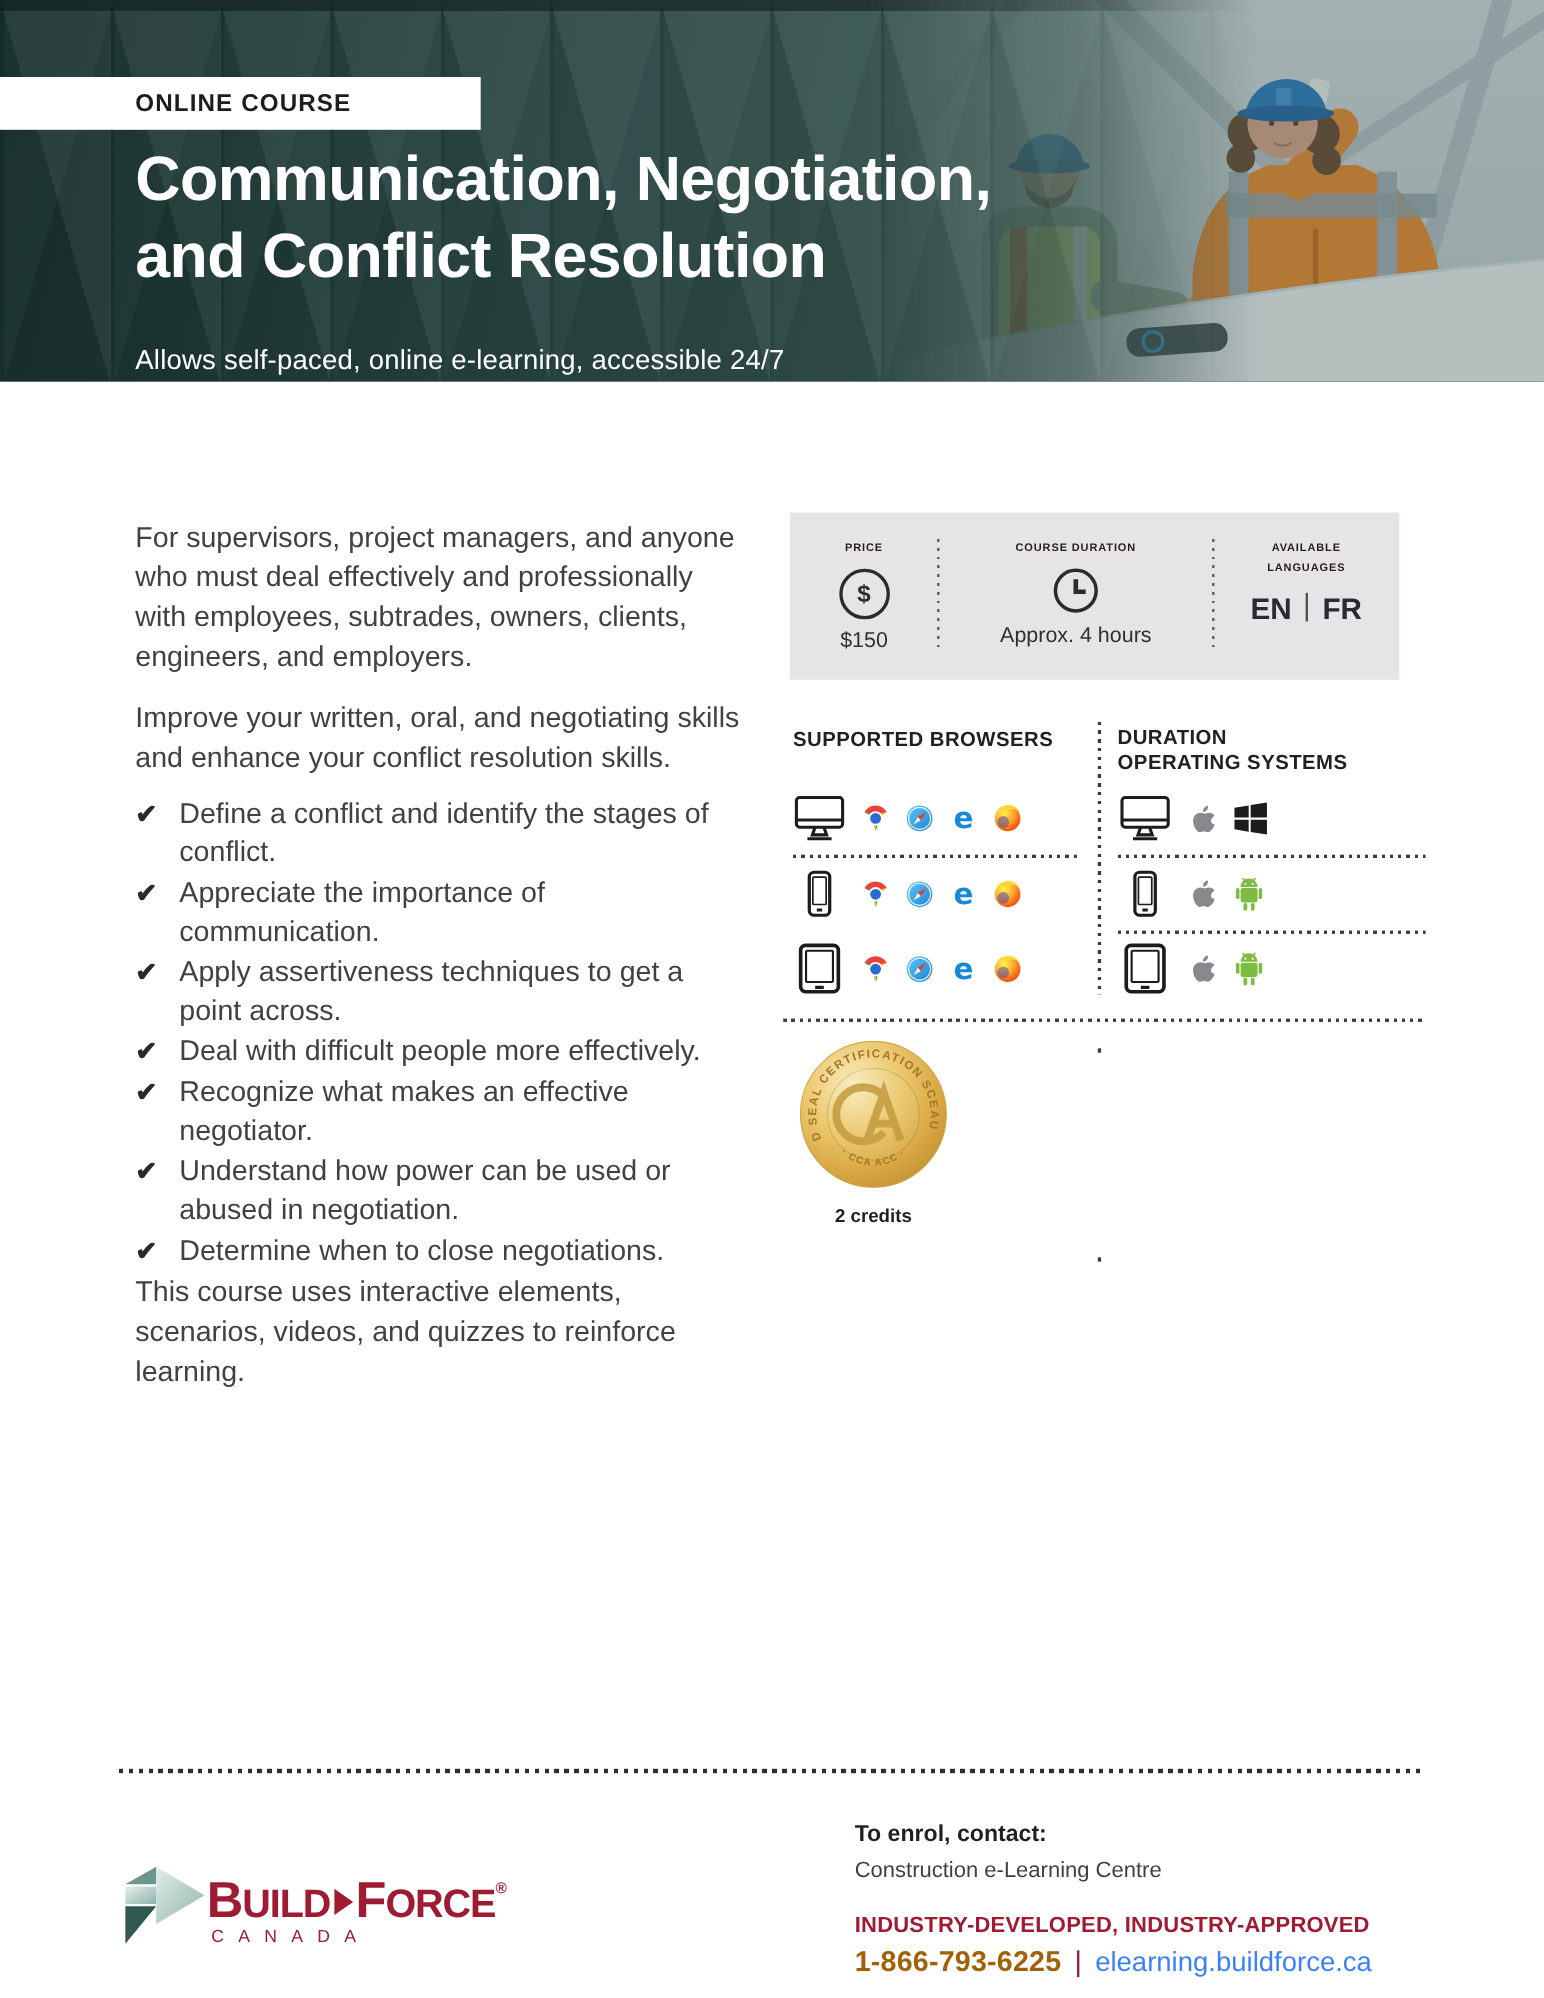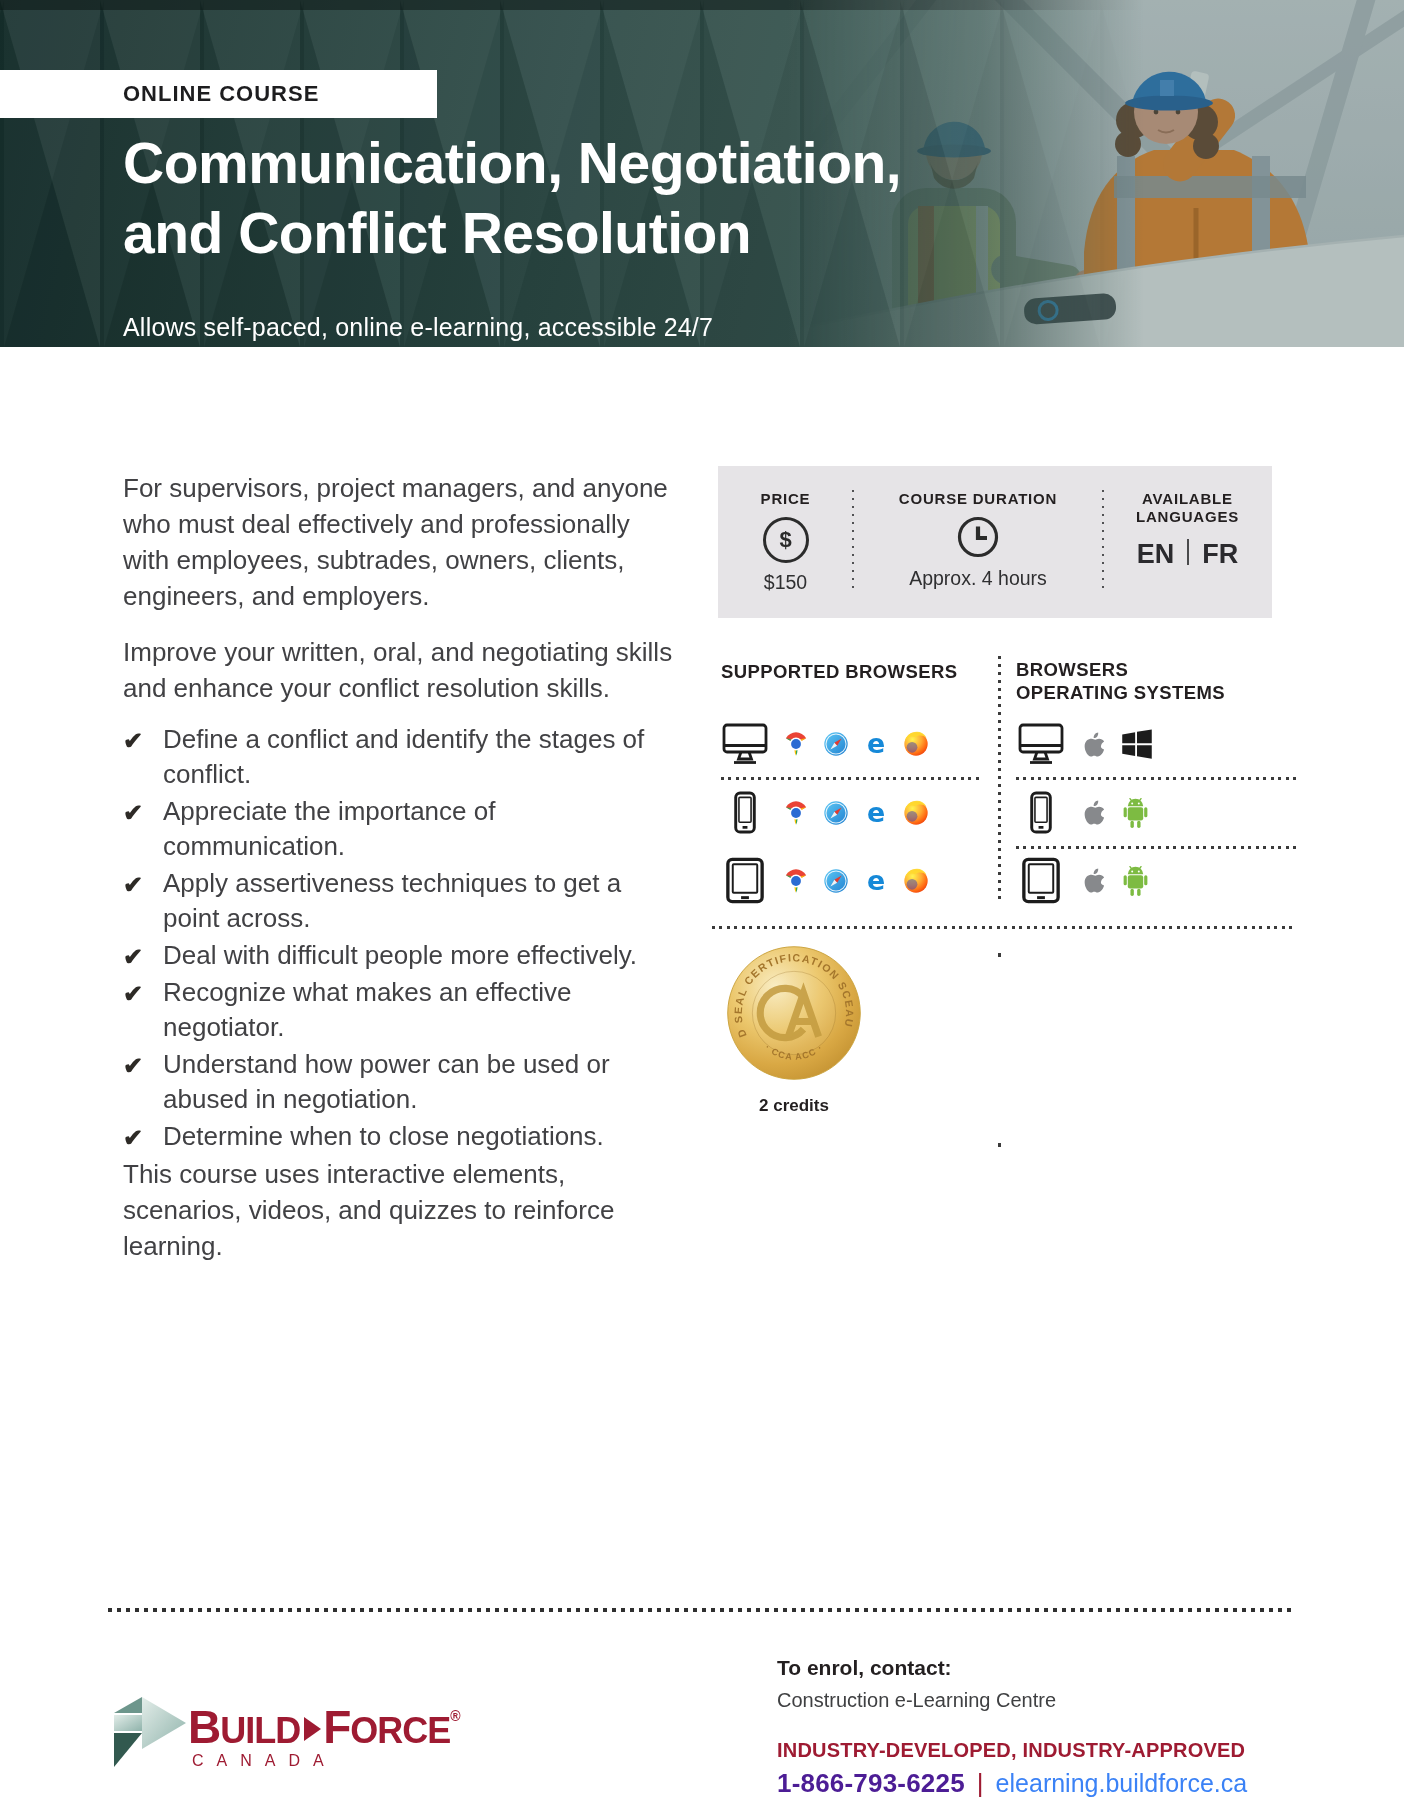--- a/index.html
+++ b/index.html
@@ -30,21 +30,21 @@
   .objectives .check{position:absolute;left:0;top:1px;font-size:24px;font-weight:700;color:#2d2a26;}
   .closing{margin-top:40px;}
 
   
   .info-box{position:absolute;left:718px;top:466px;width:554px;height:152px;background:#e6e4e7;
             display:flex;}
   .ib-col{position:relative;display:flex;flex-direction:column;align-items:center;padding-top:24px;}
   .ib-col.c1{width:135px;}
   .ib-col.c2{width:250px;}
   .ib-col.c3{width:169px;}
-  .ib-label{font-size:15px;font-weight:800;letter-spacing:0.8px;color:#231f20;line-height:18px;
+  .ib-label{font-size:10px;font-weight:800;letter-spacing:0.8px;color:#231f20;line-height:18px;
             text-align:center;}
   .ib-value{font-size:19.5px;font-weight:400;color:#2f2f31;margin-top:8px;}
   .dollar-icon{width:40px;height:40px;border:3px solid #2b2b2b;border-radius:50%;margin-top:9px;
                display:flex;align-items:center;justify-content:center;font-size:22px;font-weight:700;color:#2b2b2b;}
   .clock-icon{margin-top:7px;}
   .langs{margin-top:13px;font-size:27px;font-weight:800;color:#2b2a2e;display:flex;align-items:flex-start;}
   .lang-sep{display:inline-block;width:2px;height:26px;background:#4a4a4c;margin:0 13px;}
   .ib-rule{position:absolute;right:-1px;top:24px;height:102px;width:2.5px;
            background:repeating-linear-gradient(180deg,#515154 0 2.5px,transparent 2.5px 8px);}
 
@@ -76,21 +76,21 @@
   .logo-tri{display:inline-block;width:0;height:0;border-left:17px solid #9e1b32;
             border-top:12px solid transparent;border-bottom:12px solid transparent;margin:0 2px 2px 4px;}
   .logo-reg{font-size:14px;vertical-align:22px;letter-spacing:0;}
   .logo-canada{position:absolute;left:192px;top:1752px;color:#9e1b32;font-size:16px;
                letter-spacing:13px;font-weight:400;}
   .contact{position:absolute;left:777px;top:1656px;}
   .contact .l1{font-size:21px;font-weight:700;color:#231f20;}
   .contact .l2{font-size:20px;font-weight:300;color:#3f4042;margin-top:9px;}
   .contact .l3{font-size:20px;font-weight:800;color:#9e1b32;margin-top:27px;letter-spacing:0.2px;}
   .contact .l4{margin-top:6px;display:flex;align-items:baseline;}
-  .contact .phone{font-size:26px;font-weight:800;color:#4c1d95;letter-spacing:0.2px;}
+  .contact .phone{font-size:26px;font-weight:800;color:#a16207;letter-spacing:0.2px;}
   .contact .sep{font-size:26px;font-weight:300;color:#9e1b32;margin:0 12px;}
   .contact .url{font-size:25px;font-weight:300;color:#3b82f6;}
 </style>
 </head>
 <body>
 
 <div class="page">
 
   <svg width="0" height="0" style="position:absolute" aria-hidden="true">
     <defs>
@@ -332,21 +332,21 @@
       <div class="langs">
         <span>EN</span>
         <span class="lang-sep"></span>
         <span>FR</span>
       </div>
     </div>
   </div>
 
   <div class="ph" style="left:721px;top:660px">SUPPORTED BROWSERS</div>
   <div class="ph" style="left:1016px;top:658px">
-    <div>BROWSERS</div>
+    <div>DURATION</div>
     <div>OPERATING SYSTEMS</div>
   </div>
 
   <div class="prow" style="left:720px;top:722px">
     <span class="dev-slot">
       <svg width="48" height="44">
           <use href="#ic-monitor"></use>
         </svg>
       </span>
     <span class="bicons">

